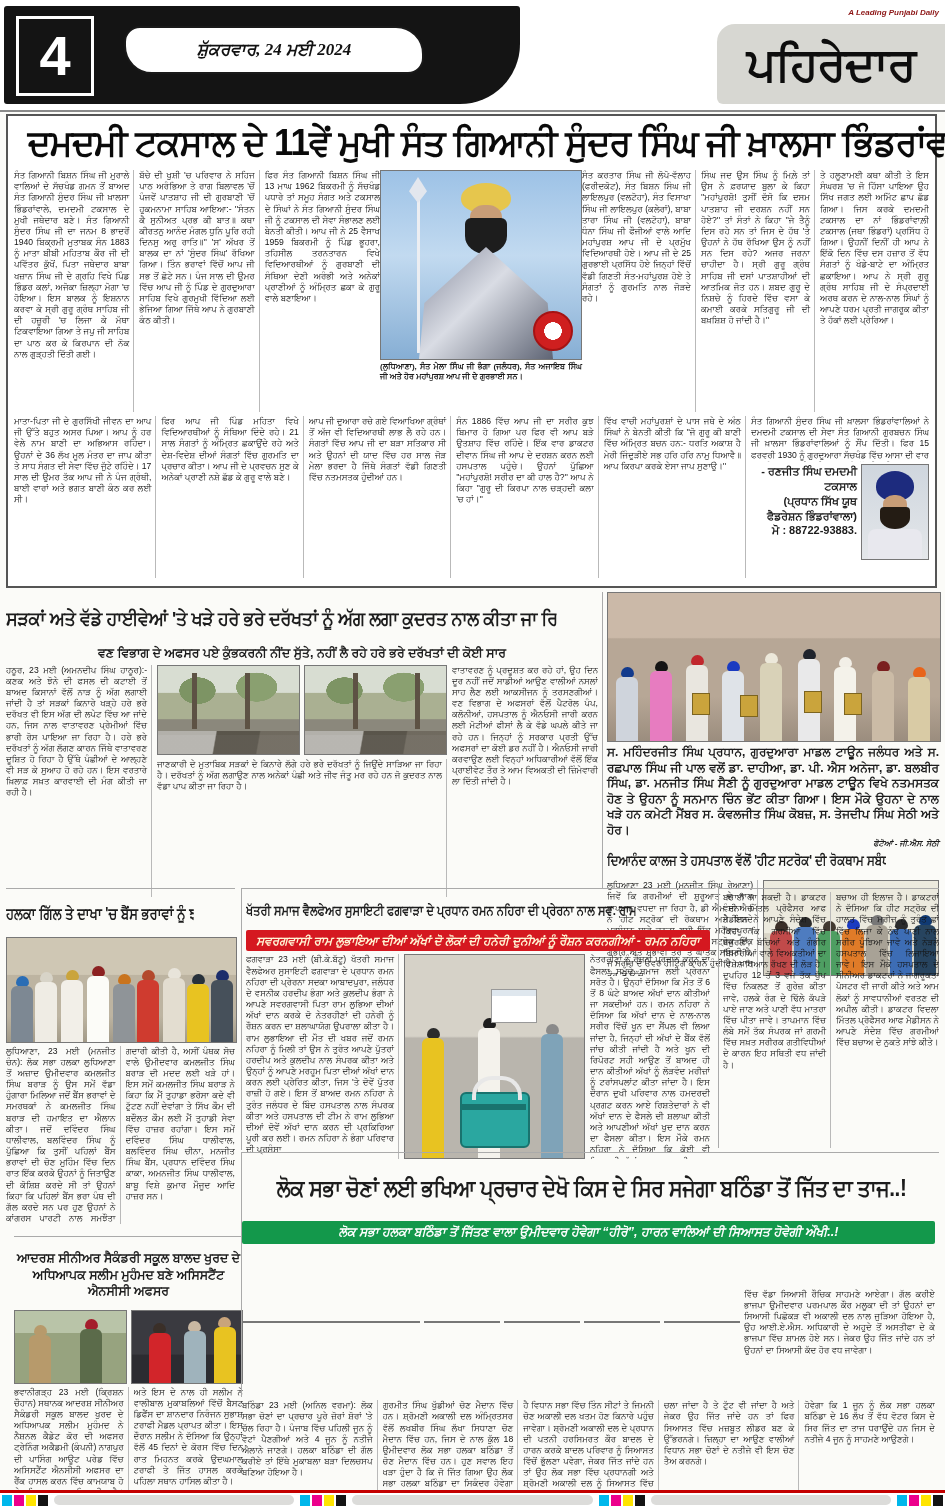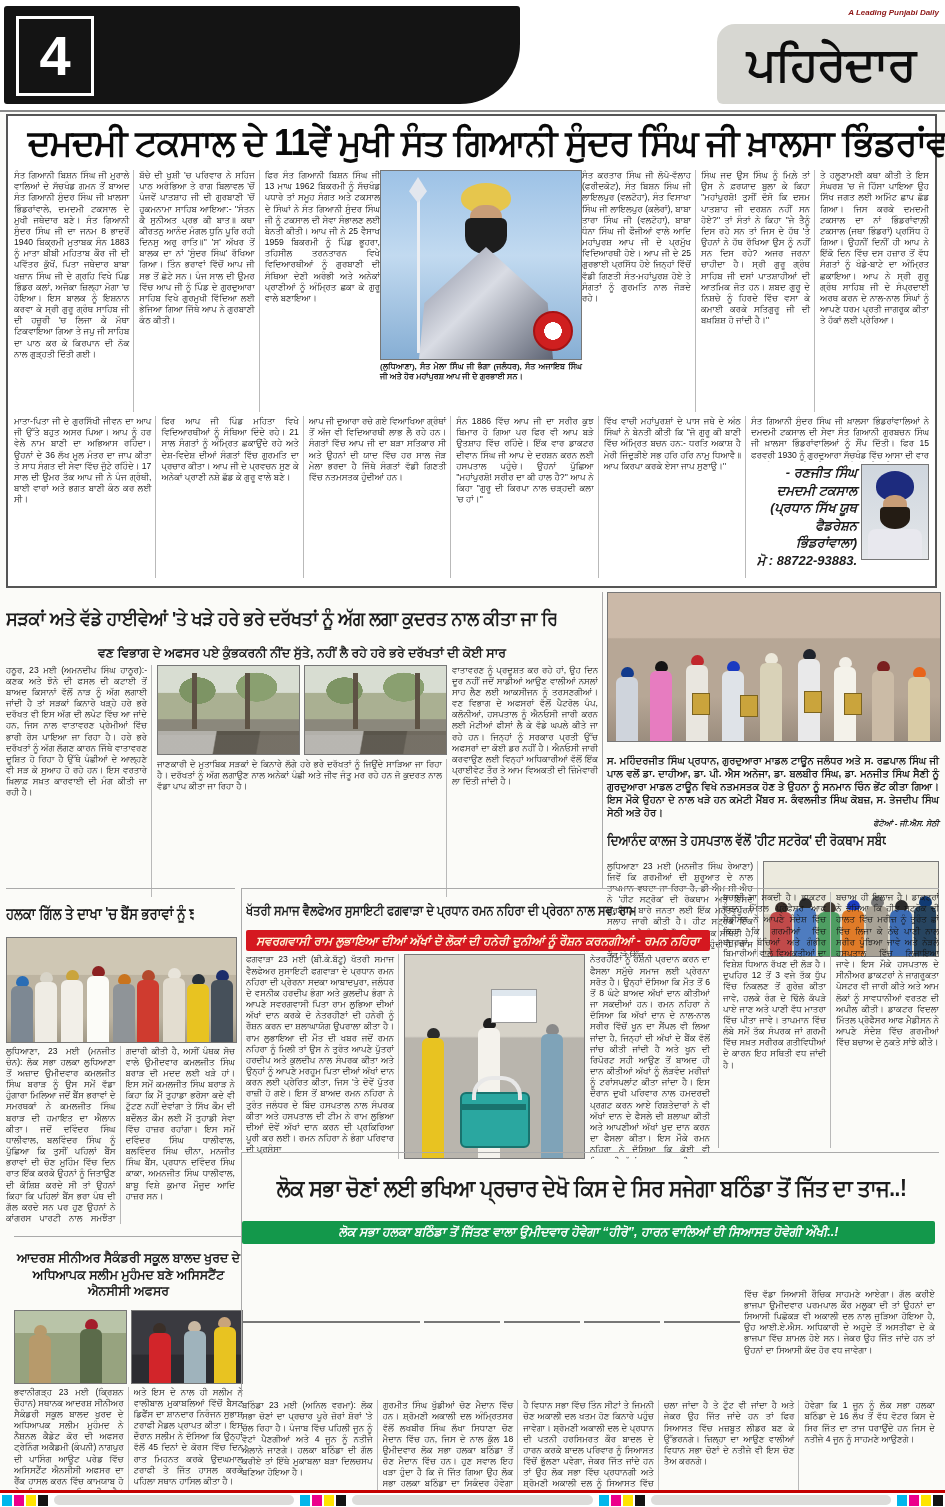--- a/index.html
+++ b/index.html
@@ -47,21 +47,21 @@
   .shawl{position:absolute;left:38px;top:76px;width:134px;height:112px;
          background:linear-gradient(135deg,#82879a 0%,#d9dce4 45%,#5f6575 100%);
          clip-path:polygon(50% 0,96% 50%,100% 100%,0 100%,4% 50%);}
   .seal{position:absolute;right:8px;bottom:8px;width:36px;height:36px;border-radius:50%;
         background:radial-gradient(circle,#fff 0 34%,#cf1f1f 35% 100%);border:2px solid #a51313;}
   .ma-caption{font-size:8px;font-weight:700;line-height:1.25;margin-top:2px;text-align:justify;}
   .ma-bottom{display:flex;gap:5px;height:162px;margin-top:4px;}
   .ma-bcol{flex:1;height:100%;}
   .byline-col{width:178px;flex:none;display:flex;flex-direction:column;}
   .byline-box{display:flex;gap:4px;margin-top:2px;}
-  .byline-txt{flex:1;font-size:13px;font-weight:700;font-style:italic;text-align:right;line-height:1.35;}
+  .byline-txt{flex:1;font-size:11px;font-weight:700;text-align:right;line-height:1.35;}
   .author-photo{width:66px;height:94px;flex:none;background:linear-gradient(180deg,#cfd6de 0%,#e4e7ea 100%);border:1px solid #777;position:relative;}
   .a-turban{position:absolute;left:14px;top:6px;width:38px;height:30px;background:#1d2b7e;border-radius:50% 50% 45% 45%;}
   .a-face{position:absolute;left:21px;top:30px;width:24px;height:20px;background:#c89d77;border-radius:45%;}
   .a-beard{position:absolute;left:18px;top:42px;width:30px;height:22px;background:#241c14;border-radius:4px 4px 50% 50%;}
   .a-torso{position:absolute;left:6px;bottom:0;width:54px;height:30px;background:#e8e8ee;border-radius:8px 8px 0 0;}
   
   .trees{left:6px;top:592px;width:592px;height:294px;}
   .t-head{font-size:19px;font-weight:800;letter-spacing:-.4px;transform:scaleX(.93);}
   .t-sub{font-size:12.5px;font-weight:700;text-align:center;margin:3px 0 4px 0;}
   .t-grid{display:grid;grid-template-columns:146px 1fr 146px;gap:5px;height:232px;}
@@ -72,21 +72,21 @@
       linear-gradient(180deg,#d8ddd2 0 30%,#aab092 31% 60%,#8b887c 61% 78%,#b3b1ac 79% 100%);}
   .t-photo::after{content:"";position:absolute;left:0;bottom:0;width:100%;height:26%;
       background:linear-gradient(100deg,#b9b7b2 0 40%,#514c42 41% 70%,#6b655a 71% 100%);opacity:.85;}
   .t-trunk{position:absolute;top:8%;width:5px;height:64%;background:#5d5244;}
   .t-mid{display:flex;flex-direction:column;}
   .t-below{display:flex;gap:5px;flex:1;margin-top:4px;}
   
   .rightA{left:602px;top:592px;width:337px;height:296px;border-left:1px solid #aaa;padding-left:4px;box-sizing:border-box;}
   .g-photo{width:100%;height:148px;background:linear-gradient(180deg,#cbb9a8 0 30%,#b7a796 31% 70%,#9b8d7e 100%);}
   .plaque{position:absolute;width:16px;height:20px;background:#caa43c;border:1px solid #7c6420;}
-  .g-caption{font-size:10px;font-weight:700;line-height:1.3;text-align:justify;margin-top:12px;}
+  .g-caption{font-size:12px;font-weight:700;line-height:1.3;text-align:justify;margin-top:3px;}
   .g-photog{font-size:8px;font-weight:700;text-align:right;font-style:italic;}
   .hs-head{font-size:14px;font-weight:800;margin-top:3px;transform:scaleX(.84);}
   .hs-row{display:flex;gap:5px;margin-top:3px;height:96px;}
   .hs-lead{width:146px;flex:none;}
   .hs-photo{flex:1;background:linear-gradient(180deg,#eceade 0 55%,#d8d4c6 56% 100%);}
   
   .rightB{left:718px;top:888px;width:221px;height:260px;border-left:1px solid #aaa;border-top:1px solid #aaa;
           padding:3px 0 0 4px;box-sizing:border-box;display:flex;gap:5px;}
   .rb-col{flex:1;height:100%;}
   
@@ -153,20 +153,23 @@
 </style>
 </head>
 <body>
 
 <div class="page">
 
   <header class="masthead">
     <div class="mast-black"></div>
     <div class="pagenum-box">
       <span class="pagenum">4</span>
+    </div>
+    <div class="date-pill">
+      <span>ਸ਼ੁੱਕਰਵਾਰ, 24 ਮਈ 2024</span>
     </div>
     <div class="tagline">A Leading Punjabi Daily</div>
     <div class="logo-panel">
       <span class="logo-text">ਪਹਿਰੇਦਾਰ</span>
     </div>
   </header>
 
   <section class="sec main-art">
     <h1 class="ma-head">ਦਮਦਮੀ ਟਕਸਾਲ ਦੇ 11ਵੇਂ ਮੁਖੀ ਸੰਤ ਗਿਆਨੀ ਸੁੰਦਰ ਸਿੰਘ ਜੀ ਖ਼ਾਲਸਾ ਭਿੰਡਰਾਂਵਾਲੇ</h1>
     <div class="ma-body">

